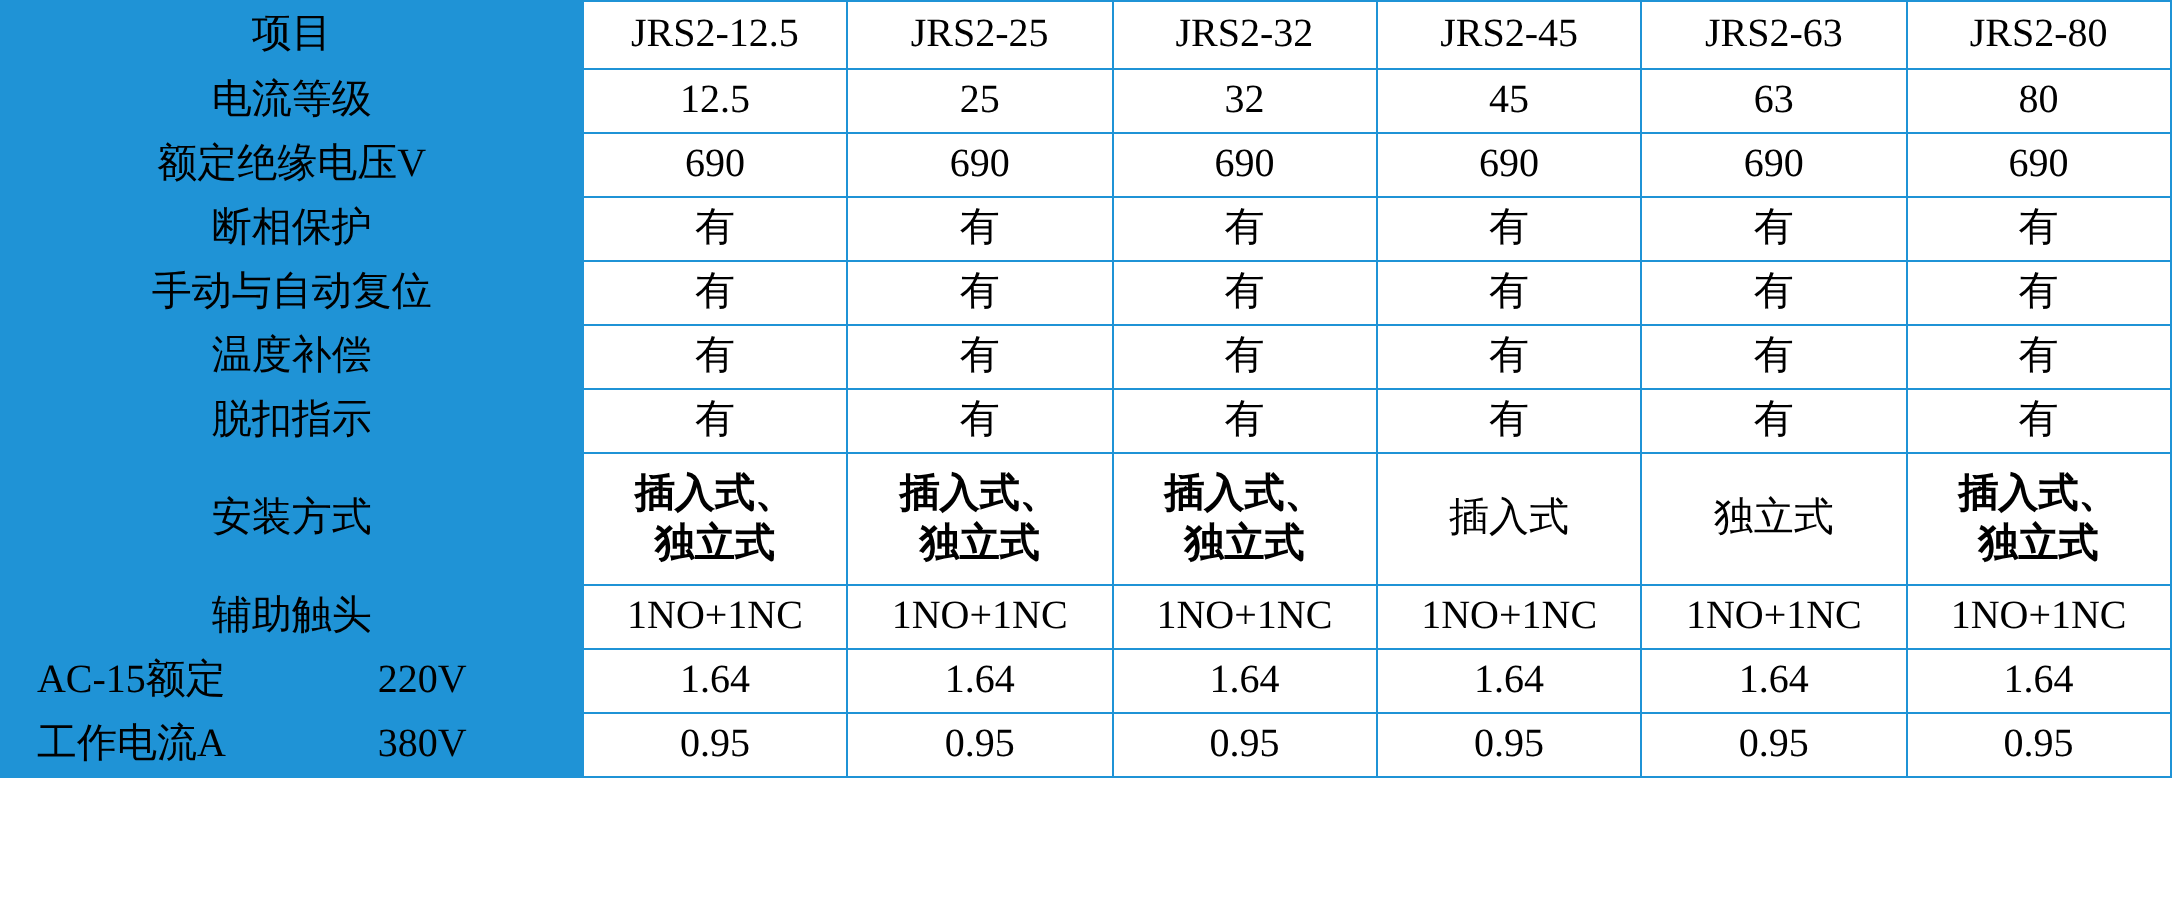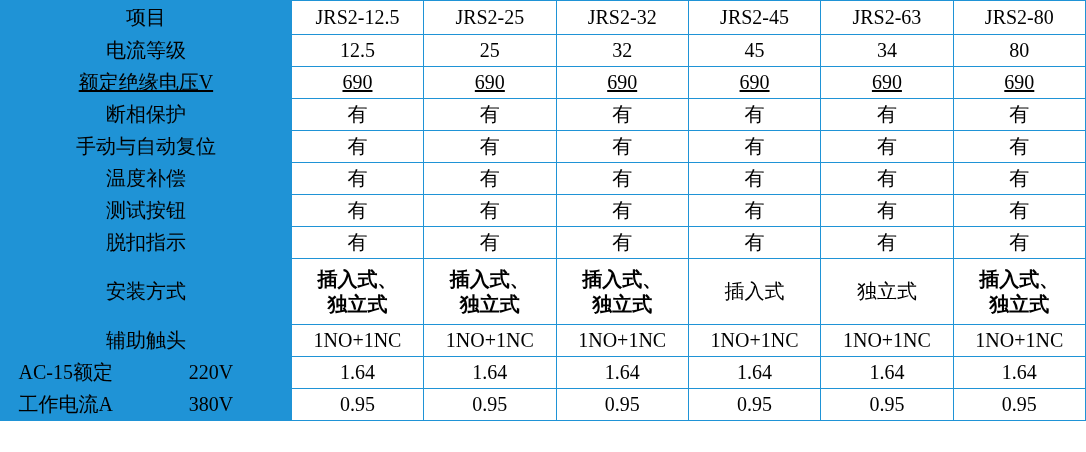--- a/index.html
+++ b/index.html
@@ -82,25 +82,25 @@
       <td class="val">JRS2-63</td>
       <td class="val">JRS2-80</td>
     </tr>
 
     <tr style="height:32px;">
       <td class="hdr" colspan="2">电流等级</td>
       <td class="val">12.5</td>
       <td class="val">25</td>
       <td class="val">32</td>
       <td class="val">45</td>
-      <td class="val">34</td>
+      <td class="val">63</td>
       <td class="val">80</td>
     </tr>
 
-    <tr style="height:32px;text-decoration:underline;">
+    <tr style="height:32px;">
       <td class="hdr" colspan="2">额定绝缘电压V</td>
       <td class="val">690</td>
       <td class="val">690</td>
       <td class="val">690</td>
       <td class="val">690</td>
       <td class="val">690</td>
       <td class="val">690</td>
     </tr>
 
     <tr style="height:32px;">
@@ -126,29 +126,20 @@
     <tr style="height:32px;">
       <td class="hdr" colspan="2">温度补偿</td>
       <td class="val">有</td>
       <td class="val">有</td>
       <td class="val">有</td>
       <td class="val">有</td>
       <td class="val">有</td>
       <td class="val">有</td>
     </tr>
 
-    <tr style="height:32px;">
-      <td class="hdr" colspan="2">测试按钮</td>
-      <td class="val">有</td>
-      <td class="val">有</td>
-      <td class="val">有</td>
-      <td class="val">有</td>
-      <td class="val">有</td>
-      <td class="val">有</td>
-    </tr>
 
     <tr style="height:32px;">
       <td class="hdr" colspan="2">脱扣指示</td>
       <td class="val">有</td>
       <td class="val">有</td>
       <td class="val">有</td>
       <td class="val">有</td>
       <td class="val">有</td>
       <td class="val">有</td>
     </tr>

